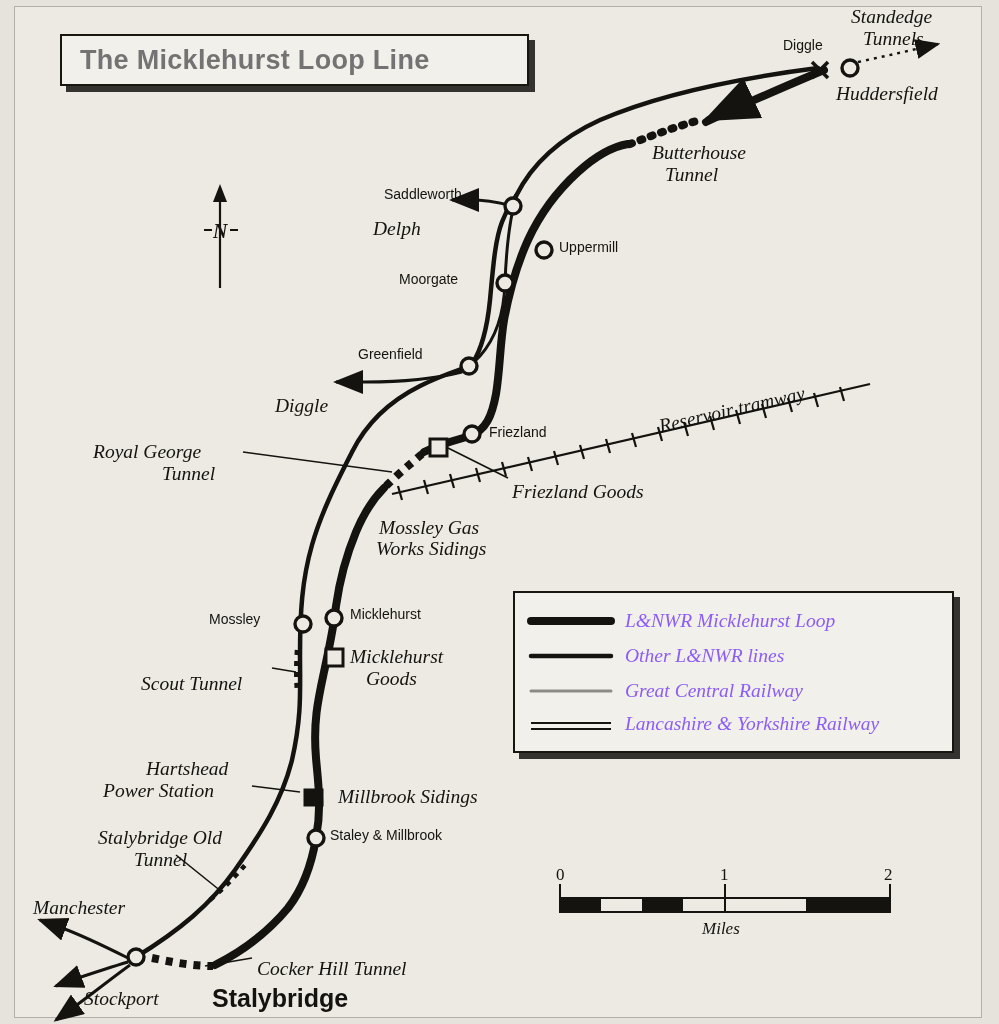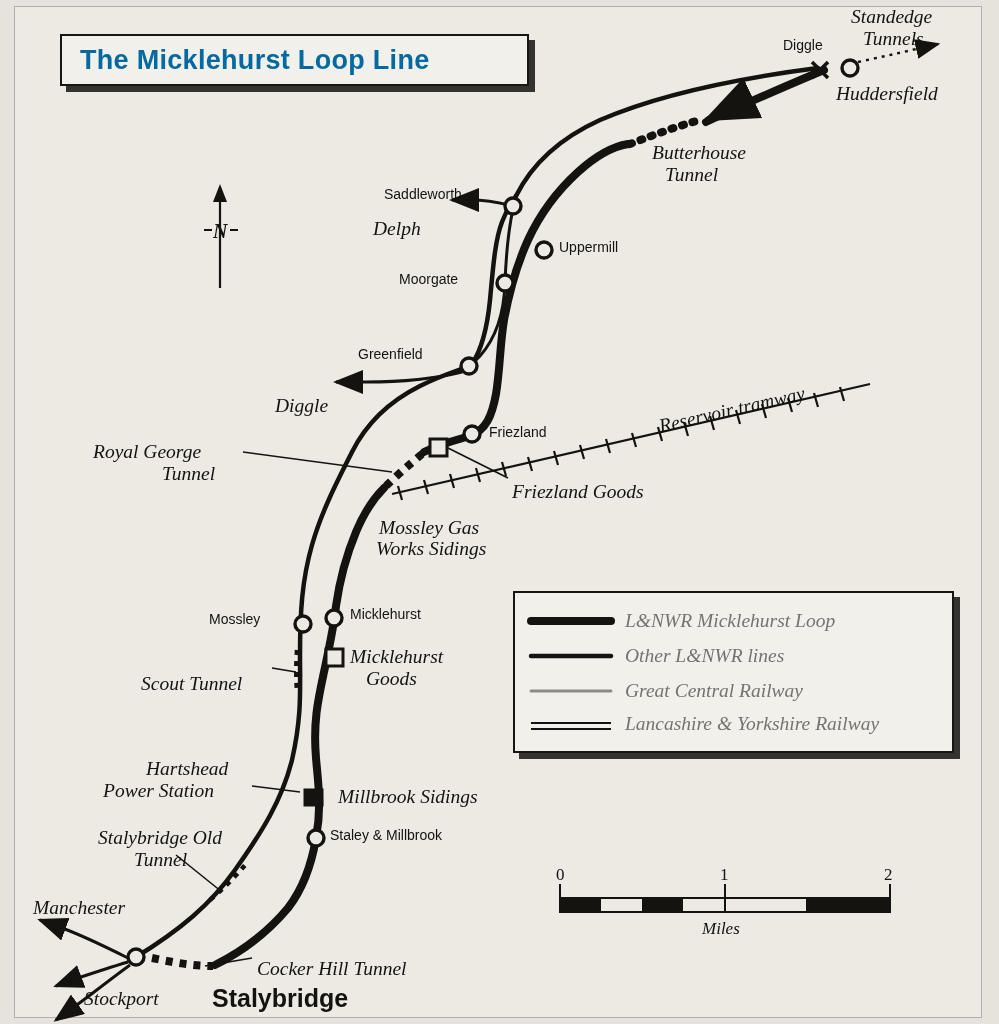--- a/index.html
+++ b/index.html
@@ -29,32 +29,32 @@
   }
   .title-box{
     position:absolute;left:60px;top:34px;width:465px;height:48px;
     background:#f2f0ea;
     border:2px solid #17160f;
     box-shadow:6px 6px 0 0 rgba(20,19,15,0.85);
   }
   .title-text{
     position:absolute;left:18px;top:9px;
     font-family:"Liberation Sans", sans-serif;
-    font-weight:bold;font-size:27px;letter-spacing:0.3px;color:#0369a1;
+    font-weight:bold;font-size:27px;letter-spacing:0.3px;color:#737373;
   }
   .legend-box{
     position:absolute;left:513px;top:591px;width:437px;height:158px;
     background:#f2f0ea;
     border:2px solid #17160f;
     box-shadow:6px 6px 0 0 rgba(20,19,15,0.85);
   }
   .legend-label{
     position:absolute;
     font-family:"Liberation Serif", serif;font-style:italic;
-    font-size:19.5px;color:#737373;
+    font-size:19.5px;color:#8b5cf6;
   }
   .scale-num{position:absolute;font-family:"Liberation Serif", serif;font-size:17px;color:#14130f;}
   .station-name{font-family:"Liberation Sans", sans-serif;font-size:14px;color:#14130f;}
   .place-it{font-family:"Liberation Serif", serif;font-style:italic;font-size:19.5px;color:#14130f;}
   .big-bold{font-family:"Liberation Sans", sans-serif;font-weight:bold;font-size:25px;color:#14130f;}
   .north-n{font-family:"Liberation Serif", serif;font-style:italic;font-weight:bold;font-size:20px;color:#14130f;}
   .ghost{
     position:absolute;color:rgba(120,115,105,0.30);
     font-family:"Liberation Sans", sans-serif;font-weight:bold;font-size:74px;
     letter-spacing:2px;pointer-events:none;

